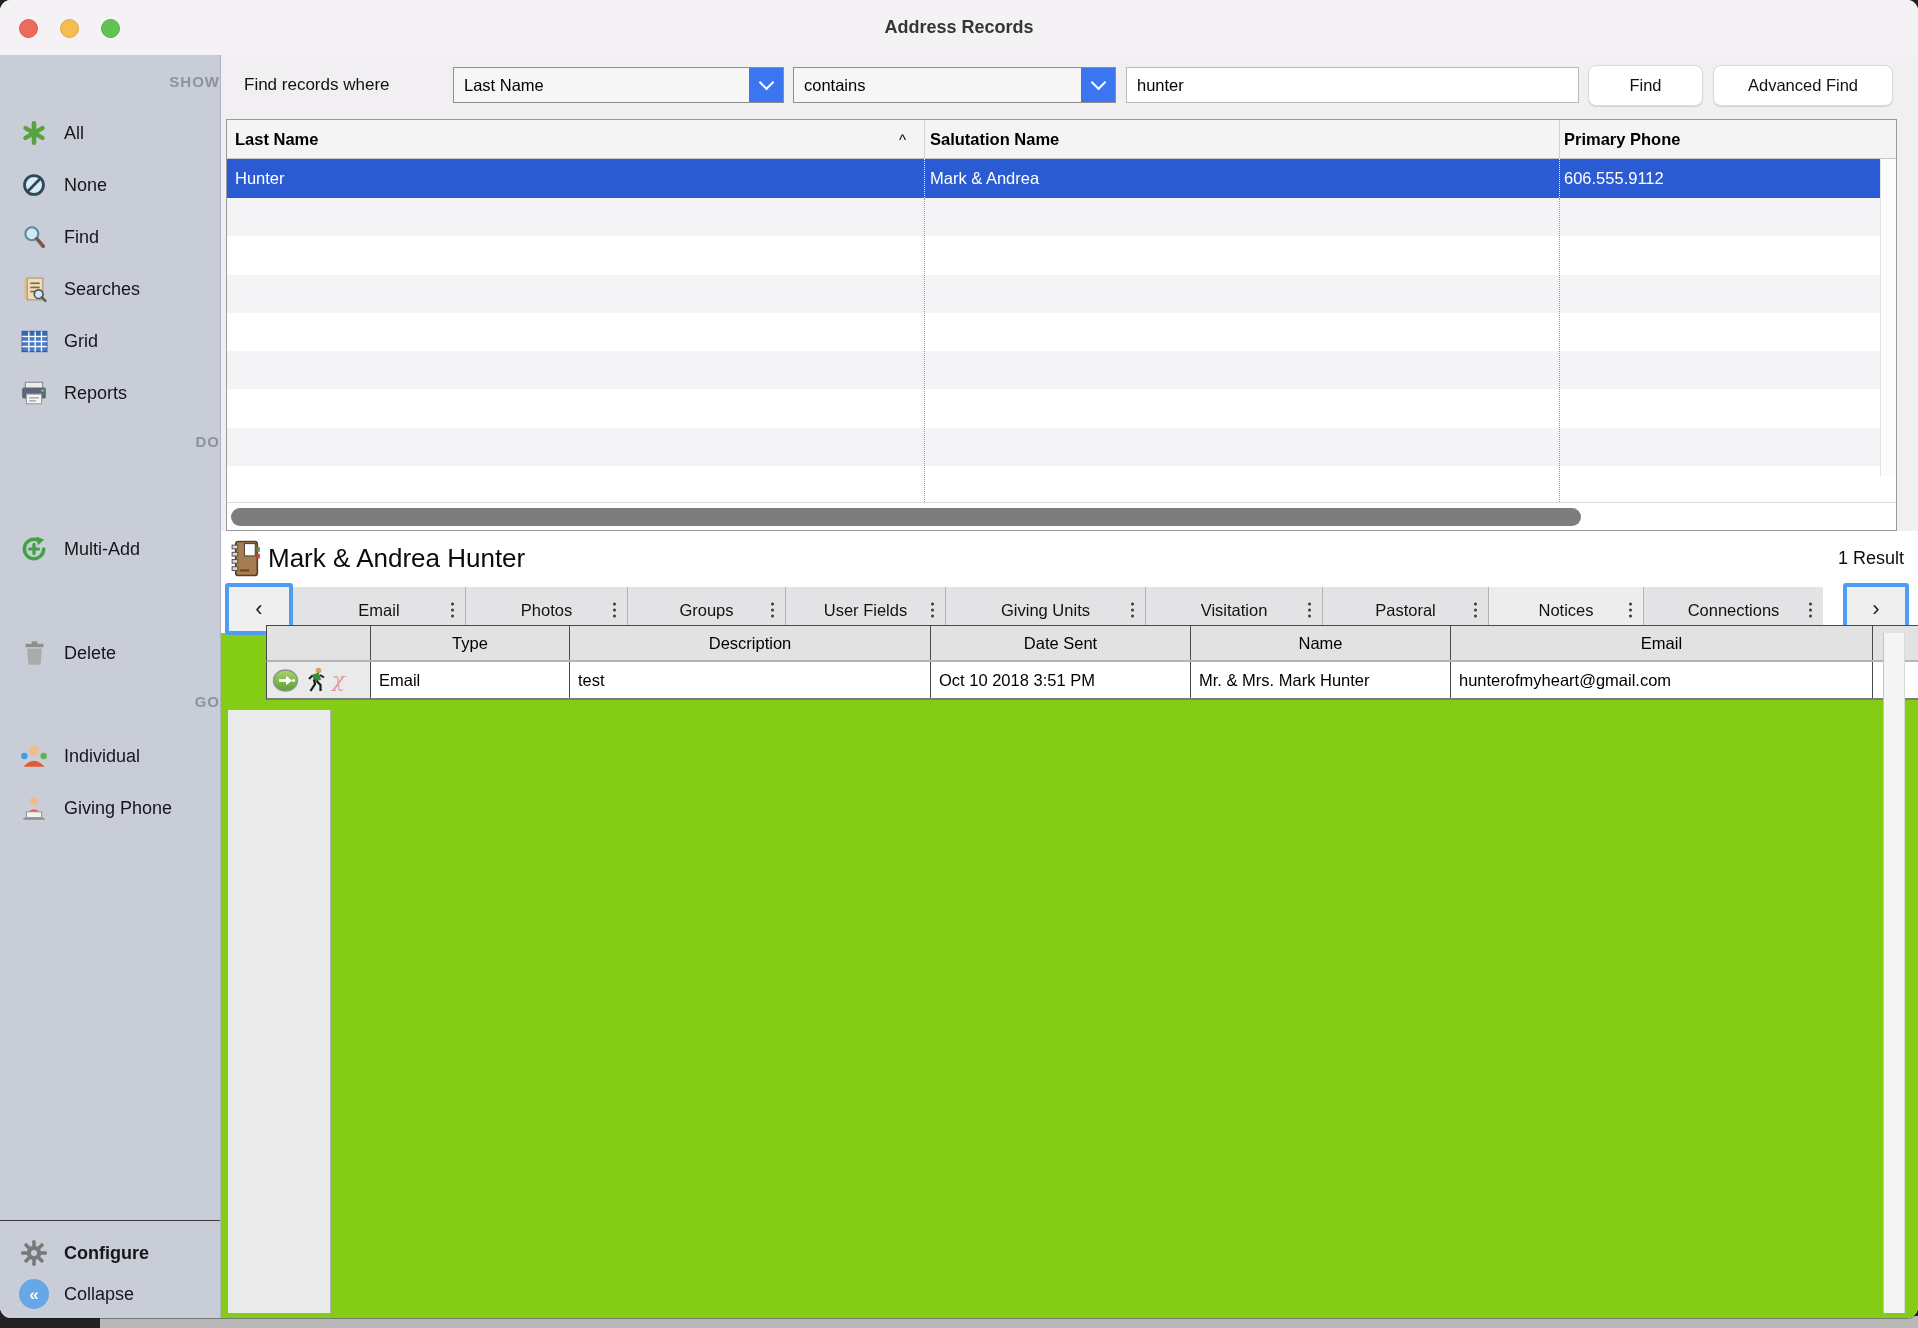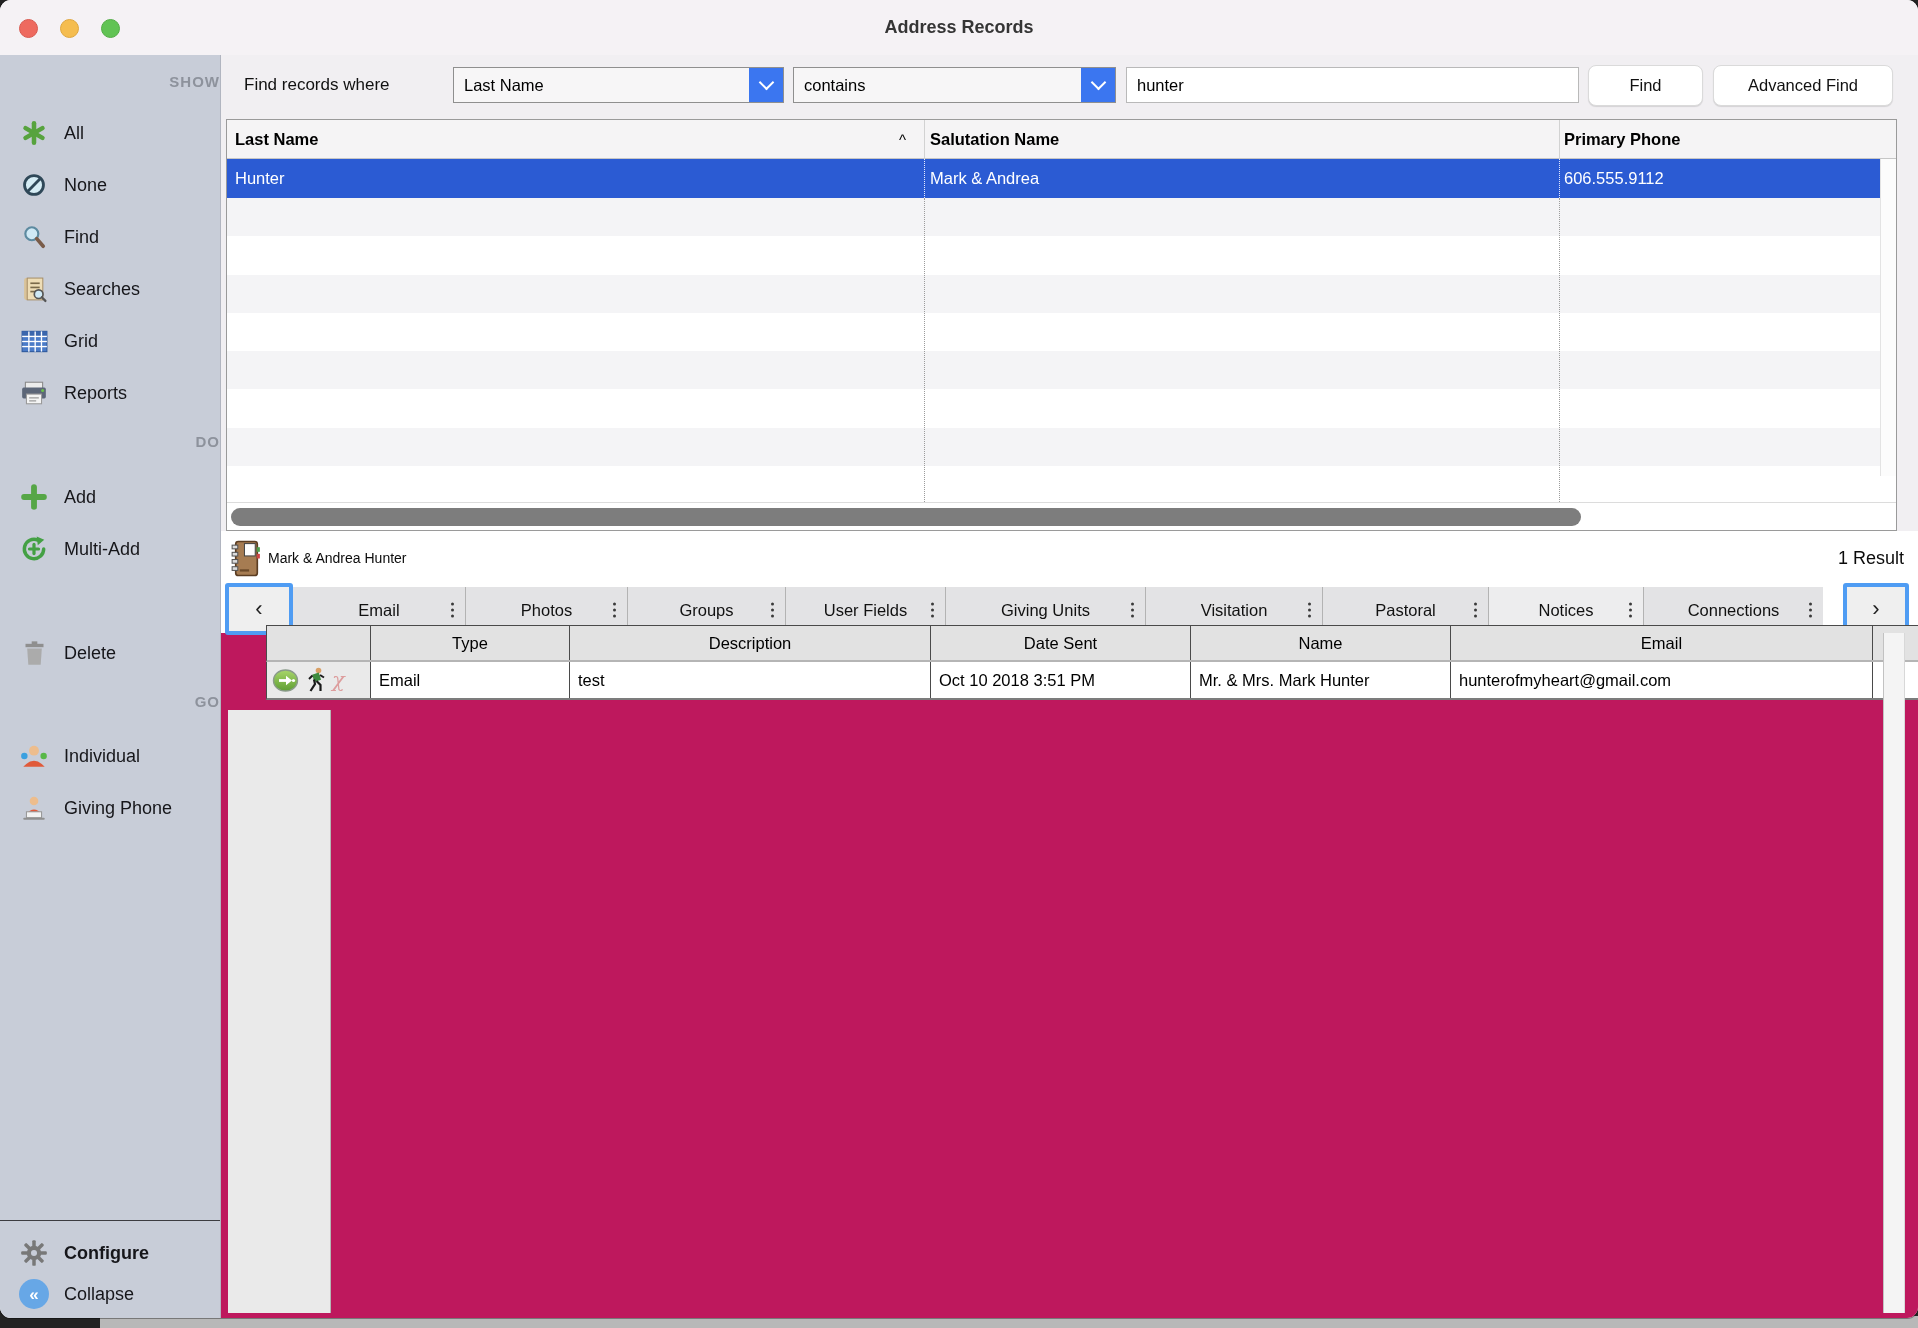--- a/index.html
+++ b/index.html
@@ -15,21 +15,21 @@
   .win-title{position:absolute;left:0;right:0;top:0;height:55px;line-height:55px;text-align:center;font-size:18px;font-weight:bold;color:#353535;}
   
   .sidebar{position:absolute;left:0;top:55px;width:220px;height:1263px;background:#c8cdd8;border-right:1px solid #b1b5c0;}
   .side-sec{position:absolute;left:0;width:100%;height:30px;text-align:right;font-size:15px;font-weight:bold;letter-spacing:1px;color:#8d929c;line-height:30px;}
   .side-item{position:absolute;left:0;width:100%;height:52px;cursor:default;}
   .side-item .ic{position:absolute;left:17px;top:50%;transform:translateY(-50%);width:34px;height:34px;display:flex;align-items:center;justify-content:center;}
   .side-item .lb{position:absolute;left:64px;top:50%;transform:translateY(-50%);font-size:18px;color:#16161a;}
   .side-divider{position:absolute;left:0;top:1165px;width:100%;height:0;border-top:1px solid #3c3c40;}
   .collapse-circ{width:30px;height:30px;border-radius:50%;background:#67a7e6;color:#fff;font-size:17px;font-weight:bold;display:flex;align-items:center;justify-content:center;line-height:1;}
   
-  .main{position:absolute;left:221px;top:55px;width:1697px;height:1263px;background:#be185d;}
+  .main{position:absolute;left:221px;top:55px;width:1697px;height:1263px;background:#84cc16;}
   .upper-zone{position:absolute;left:0;top:0;width:100%;height:476px;background:#f1eff2;}
   
   .findbar-label{position:absolute;left:23px;top:12px;height:36px;line-height:36px;font-size:17px;color:#111;}
   .combo{position:absolute;top:12px;height:36px;background:#f7f6f7;border:1px solid #8f8f8f;box-sizing:border-box;display:flex;align-items:center;}
   .combo .val{flex:1;padding-left:10px;font-size:16.5px;color:#000;white-space:nowrap;overflow:hidden;}
   .combo .btn{width:34px;height:100%;background:#3b76f0;display:flex;align-items:center;justify-content:center;}
   .chev{width:9px;height:9px;border-right:2.6px solid #fff;border-bottom:2.6px solid #fff;transform:rotate(45deg);margin-top:-5px;}
   .textfield{position:absolute;top:12px;height:36px;background:#fff;border:1px solid #b9b9b9;box-sizing:border-box;font-size:16.5px;color:#000;padding:0 10px;font-family:"Liberation Sans",sans-serif;}
   .pushbtn{position:absolute;top:10px;height:39px;background:#fff;border:1px solid #dadada;border-radius:8px;box-shadow:0 1px 1px rgba(0,0,0,.12);font-size:16.5px;color:#111;display:flex;align-items:center;justify-content:center;cursor:default;}
   
@@ -42,21 +42,21 @@
   .rrow.sel .c{position:absolute;top:0;height:39px;line-height:39px;font-size:16.5px;color:#fff;}
   .rrow.stripe{flex:1;}
   .colguide{position:absolute;top:39px;height:345px;width:0;border-left:1px dotted #9b9b9b;}
   .colguide.onsel{top:39px;height:39px;border-left:1px dotted #e8ecff;z-index:2;}
   .hsep{position:absolute;top:0;height:39px;width:0;border-left:1px solid #d2d2d2;}
   .hscroll{position:absolute;left:0;bottom:0;width:100%;height:28px;background:#fff;border-top:1px solid #dcdcdc;box-sizing:border-box;}
   .hthumb{position:absolute;left:4px;top:5px;width:1350px;height:18px;border-radius:9px;background:#7d7d7d;}
   .vstrip{position:absolute;right:0;top:39px;width:16px;height:317px;background:#fcfcfc;border-left:1px solid #e3e3e3;box-sizing:border-box;}
   
   .rec-head{position:absolute;left:0;top:476px;width:100%;height:54px;background:#fff;}
-  .rec-title{position:absolute;left:47px;top:0;height:54px;line-height:54px;font-size:14px;font-weight:500;color:#0b0b0b;}
+  .rec-title{position:absolute;left:47px;top:0;height:54px;line-height:54px;font-size:26px;font-weight:500;color:#0b0b0b;}
   .rec-count{position:absolute;right:14px;top:0;height:54px;line-height:54px;font-size:18px;color:#0b0b0b;}
   .book-ic{position:absolute;left:9px;top:9px;}
   
   .tabbar{position:absolute;left:0;top:530px;width:100%;height:48px;background:#fff;}
   .navbtn{position:absolute;top:-2px;width:68px;height:52px;box-sizing:border-box;border:4px solid #4f9cf3;border-radius:3px;background:#efefef;display:flex;align-items:center;justify-content:center;font-size:22px;color:#222;}
   .tabs{position:absolute;left:72px;top:2px;height:46px;display:flex;}
   .tab{position:relative;height:46px;box-sizing:border-box;background:#e3e3e5;border-left:1px solid #b3b3b3;display:flex;align-items:center;justify-content:center;font-size:16.5px;color:#111;}
   .tab:first-child{border-left:none;}
   .tab.lite{background:#ededee;}
   .vdots{position:absolute;right:11px;top:50%;transform:translateY(-50%);width:3px;height:15px;}
@@ -160,31 +160,20 @@
               <rect x="6" y="13" width="14" height="9" fill="#f4f4f4" stroke="#9a9a9a"></rect>
               <line x1="8.5" y1="16.5" x2="17.5" y2="16.5" stroke="#aaa" stroke-width="1.4"></line>
               <line x1="8.5" y1="19.3" x2="15" y2="19.3" stroke="#aaa" stroke-width="1.4"></line>
             </svg>
         </span>
           <span class="lb">Reports</span>
       </div>
 
       <div class="side-sec" style="top:372px">DO</div>
 
-      <div class="side-item" style="top:416px">
-        <span class="ic">
-          <svg width="28" height="28" viewBox="0 0 24 24">
-              <g stroke="#56a646" stroke-width="5" stroke-linecap="round">
-                <line x1="12" y1="3.5" x2="12" y2="20.5"></line>
-                <line x1="3.5" y1="12" x2="20.5" y2="12"></line>
-              </g>
-            </svg>
-        </span>
-          <span class="lb">Add</span>
-      </div>
       <div class="side-item" style="top:468px">
         <span class="ic">
           <svg width="28" height="28" viewBox="0 0 26 26">
               <path d="M22 13 A 9 9 0 1 1 16.5 4.7" fill="none" stroke="#44a044" stroke-width="3.2" stroke-linecap="round"></path>
               <polygon points="15.5,1.5 22.5,4.5 16.5,9.5" fill="#44a044"></polygon>
               <g stroke="#44a044" stroke-width="3" stroke-linecap="round">
                 <line x1="13" y1="8.8" x2="13" y2="17.2"></line>
                 <line x1="8.8" y1="13" x2="17.2" y2="13"></line>
               </g>
             </svg>

